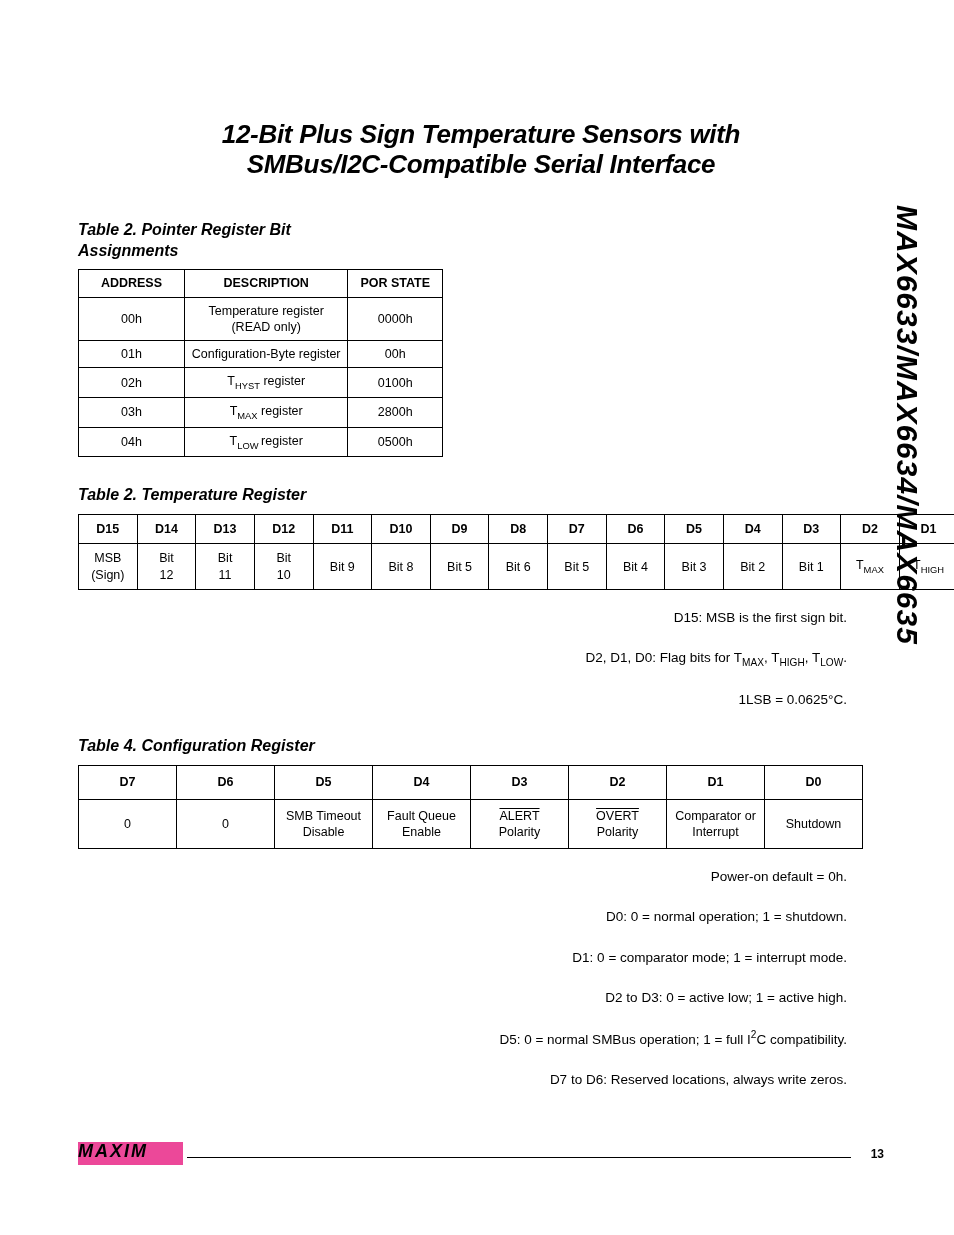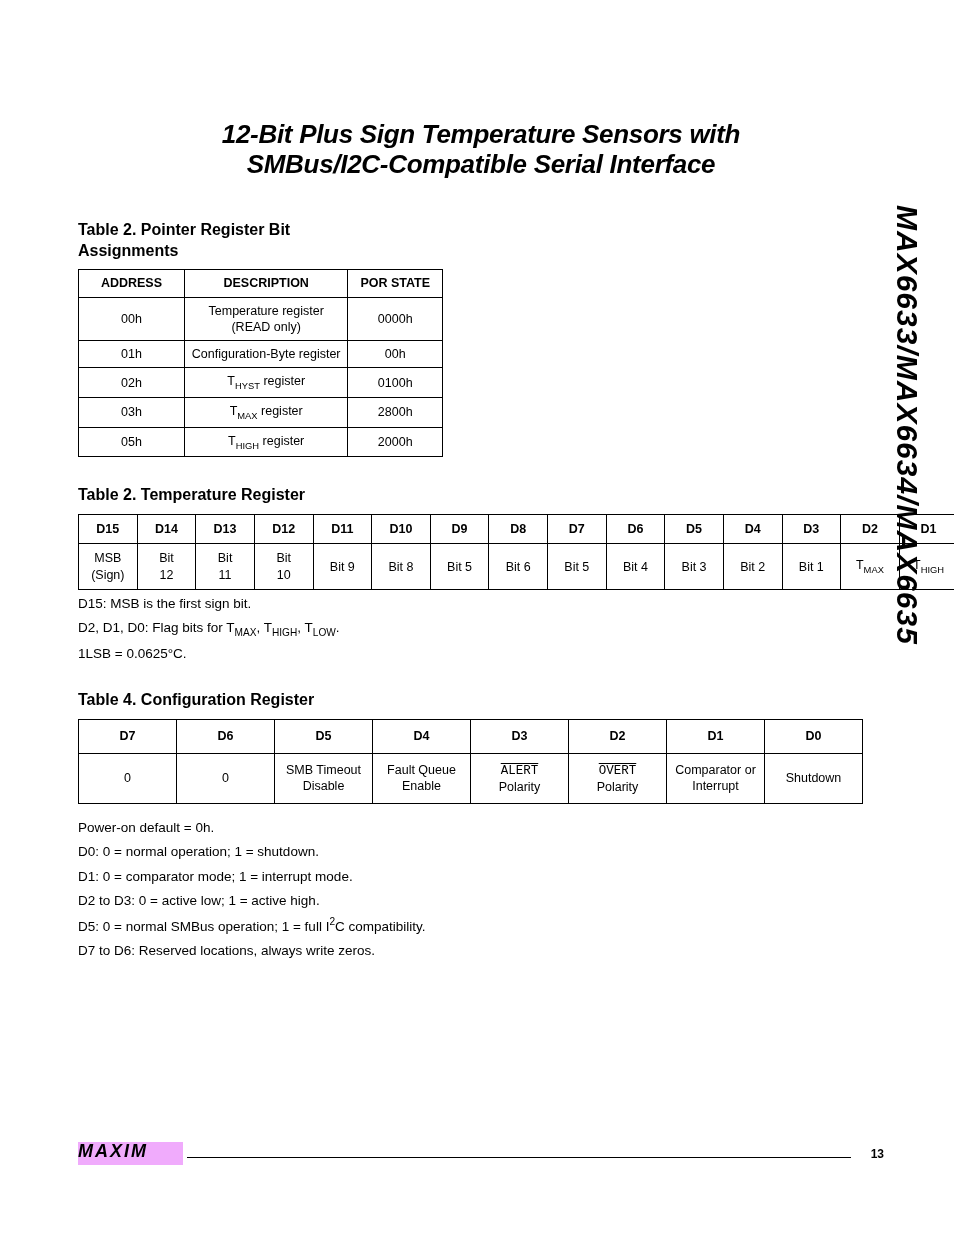--- a/index.html
+++ b/index.html
@@ -33,20 +33,21 @@
     margin-bottom: 40px;
     letter-spacing: -0.3px;
   }
   .content { width: 785px; }
   .table-title {
     font-weight: 700;
     font-size: 16px;
     margin-top: 8px;
     margin-bottom: 8px;
     line-height: 1.3;
+    font-style: italic;
   }
   table {
     border-collapse: collapse;
   }
   th, td {
     border: 1px solid #000;
     font-size: 12.5px;
     text-align: center;
     vertical-align: middle;
     padding: 5px 6px;
@@ -55,21 +56,21 @@
   th { font-weight: 700; }
   .tbl2 { width: 365px; }
   .tbl2 th:nth-child(1){ width:110px; }
   .tbl2 th:nth-child(2){ width:172px; }
   .tbl2 th:nth-child(3){ width:100px; }
   .tbl3 { width: 939px; margin-top:4px; }
   .tbl3 th, .tbl3 td { width: 6.25%; padding:6px 2px; }
   .tbl4 { width: 785px; margin-top:4px; }
   .tbl4 th, .tbl4 td { width: 12.5%; padding:8px 4px; }
   .notes { font-size: 13.5px; line-height: 1.8; margin-top:4px; }
-  .notes p { margin: 0; }
+  .notes p { margin: 16px; text-align: right; }
   .notes-3 { margin-top: 2px; }
   sub { font-size: 0.75em; }
   sup { font-size: 0.75em; }
   .footer {
     position: absolute;
     bottom: 70px;
     left: 78px;
     right: 70px;
   }
   .footer-row {
@@ -77,30 +78,30 @@
     justify-content: space-between;
     align-items: center;
     margin-top: -8px;
   }
   .logo {
     font-family: Arial, sans-serif;
     font-weight: 900;
     font-style: italic;
     font-size: 19px;
     letter-spacing: 3px;
-    background:#f0abfc;
+    background:#ec4899;
     padding-right:10px;
   }
   .page-num {
     font-size: 12px;
     font-weight: 700;
     background:#fff;
     padding-left:10px;
   }
-  .overline { text-decoration: overline; font-family: Liberation Mono, monospace; }
+  .overline { text-decoration: overline; }
 </style>
 </head>
 <body>
 
 <div class="sidebar-label">MAX6633/MAX6634/MAX6635</div>
 
 <div class="main-title">
   <span>12-Bit Plus Sign Temperature Sensors with</span><br>
   <span>SMBus/I<span style="font-style:italic">2</span>C-Compatible Serial Interface</span>
 </div>
@@ -129,23 +130,23 @@
           <td>02h</td>
           <td>T<sub>HYST</sub> register</td>
           <td>0100h</td>
         </tr>
     <tr>
           <td>03h</td>
           <td>T<sub>MAX</sub> register</td>
           <td>2800h</td>
         </tr>
     <tr>
-          <td>05h</td>
-          <td>T<sub>HIGH</sub> register</td>
-          <td>2000h</td>
+          <td>04h</td>
+          <td>T<sub>LOW </sub>register</td>
+          <td>0500h</td>
         </tr>
   </tbody>
     </table>
 
   <div class="table-title" style="margin-top:28px">Table 2. Temperature Register</div>
   <table class="tbl3">
     <tbody>
         <tr>
       <th>D15</th>
           <th>D14</th>

